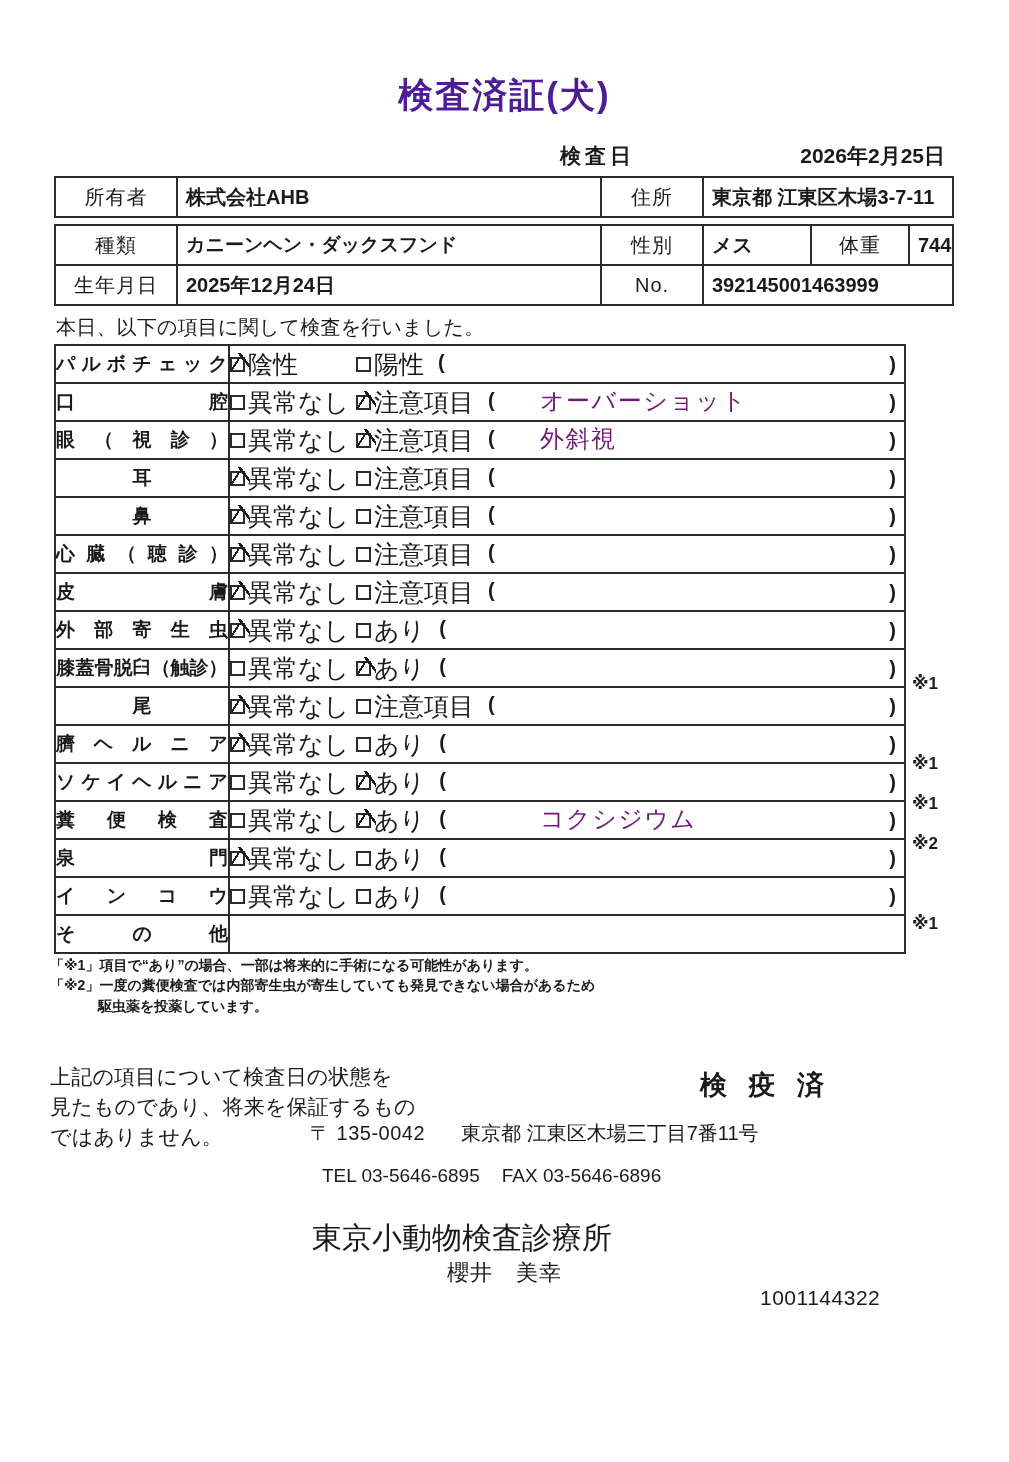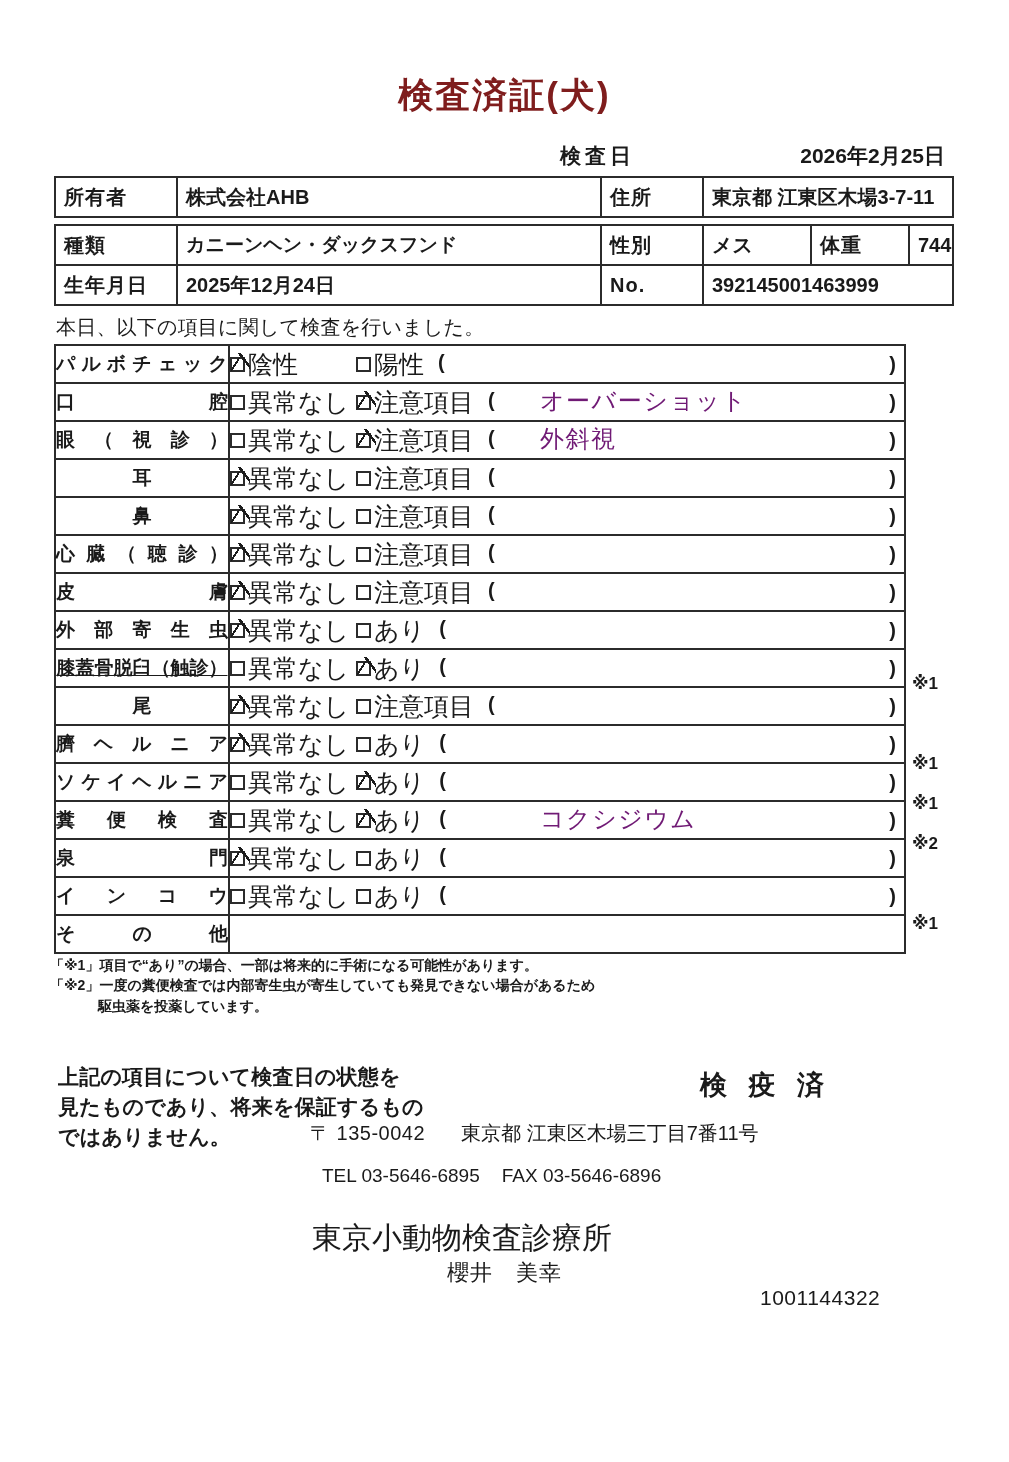--- a/index.html
+++ b/index.html
@@ -24,21 +24,21 @@
   
   .doc-title {
     position: absolute;
     top: 72px;
     left: 0;
     width: 1009px;
     text-align: center;
     font-size: 35px;
     font-weight: 700;
     letter-spacing: 2px;
-    color: #7f1d1d;
+    color: #4c1d95;
   }
 
   
   .insp-date-row {
     position: absolute;
     top: 142px;
     left: 560px;
     width: 385px;
     display: flex;
     justify-content: space-between;
@@ -58,21 +58,22 @@
   .info-table td {
     border: 2px solid #2b2b2b;
     height: 38px;
     font-size: 20px;
     padding: 0 8px;
     vertical-align: middle;
     white-space: nowrap;
     overflow: hidden;
   }
   .lbl {
-    font-weight: 700;
+    text-align: center;
+    font-weight: 400;
     letter-spacing: 1px;
   }
   .val { text-align: left; font-weight: 700; }
 
   #owner-table { top: 176px; left: 54px; width: 900px; }
   #animal-table { top: 224px; left: 54px; width: 900px; }
 
   .weight-cell {
     text-align: right;
     font-weight: 700;
@@ -114,21 +115,20 @@
     font-size: 18px;
     letter-spacing: 0;
   }
   td.item-name.center {
     text-align: center;
     text-align-last: center;
   }
   td.item-name.tight {
     font-size: 16.5px;
     text-align-last: center;
-    text-decoration: underline;
   }
   td.opts { position: relative; padding-left: 8px; }
 
   .opt {
     display: inline-flex;
     align-items: center;
     font-weight: 400;
     font-size: 25px;
     vertical-align: middle;
   }
@@ -199,23 +199,23 @@
     font-size: 14px;
     font-weight: 700;
     line-height: 1.45;
   }
   .footnotes div { white-space: nowrap; }
   .fn-indent { padding-left: 48px; }
 
   .disclaimer {
     position: absolute;
     top: 1062px;
-    left: 58px;
+    left: 50px;
     font-size: 21px;
-    font-weight: 700;
+    font-weight: 400;
     line-height: 1.42;
     letter-spacing: 0.2px;
   }
 
   .quarantine-stamp {
     position: absolute;
     top: 1067px;
     left: 700px;
     font-size: 27px;
     font-weight: 700;

